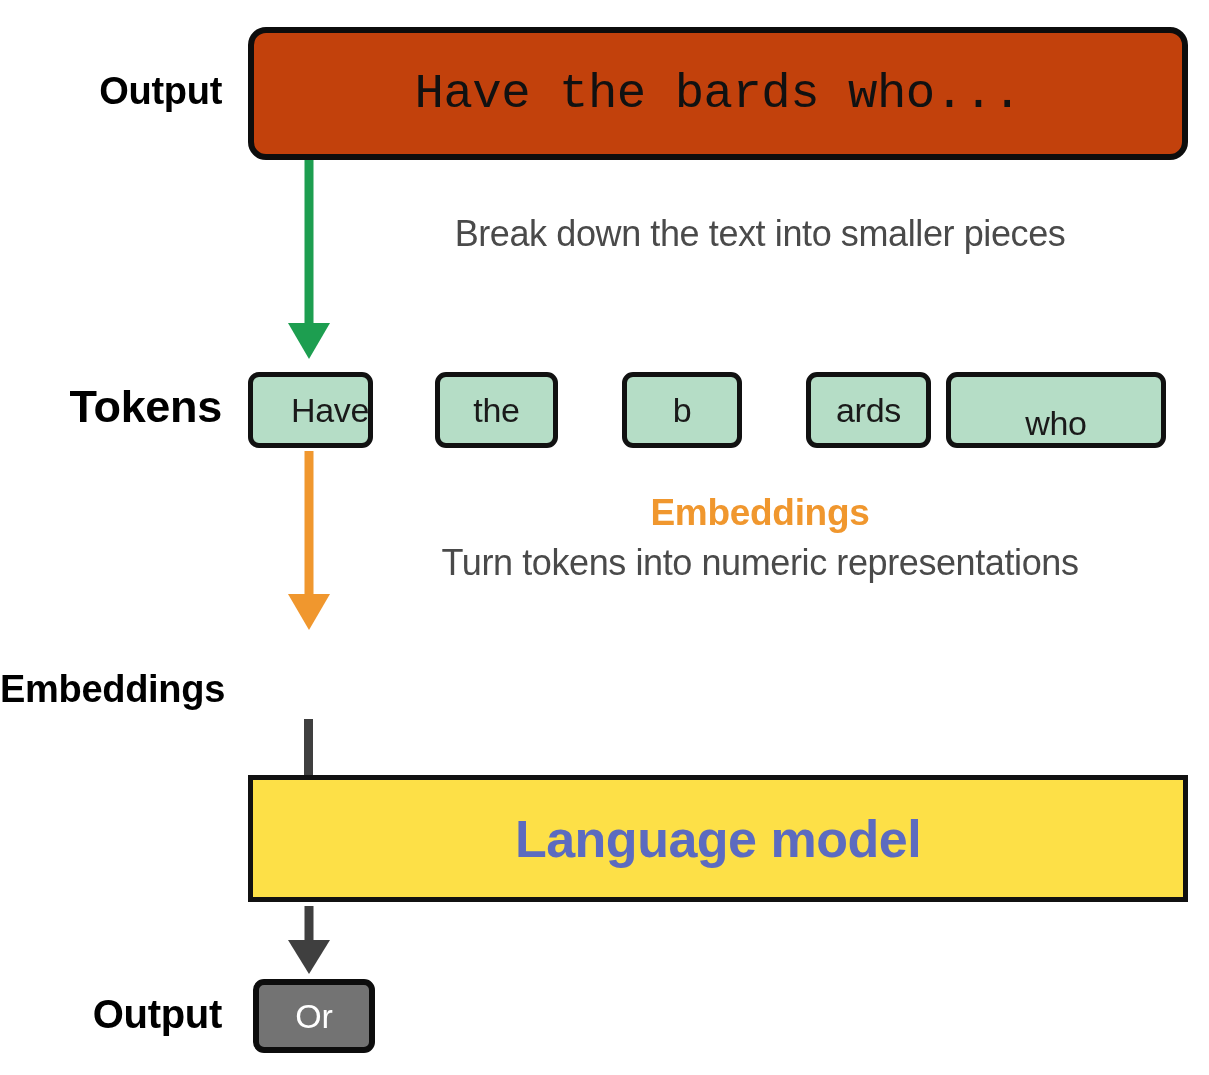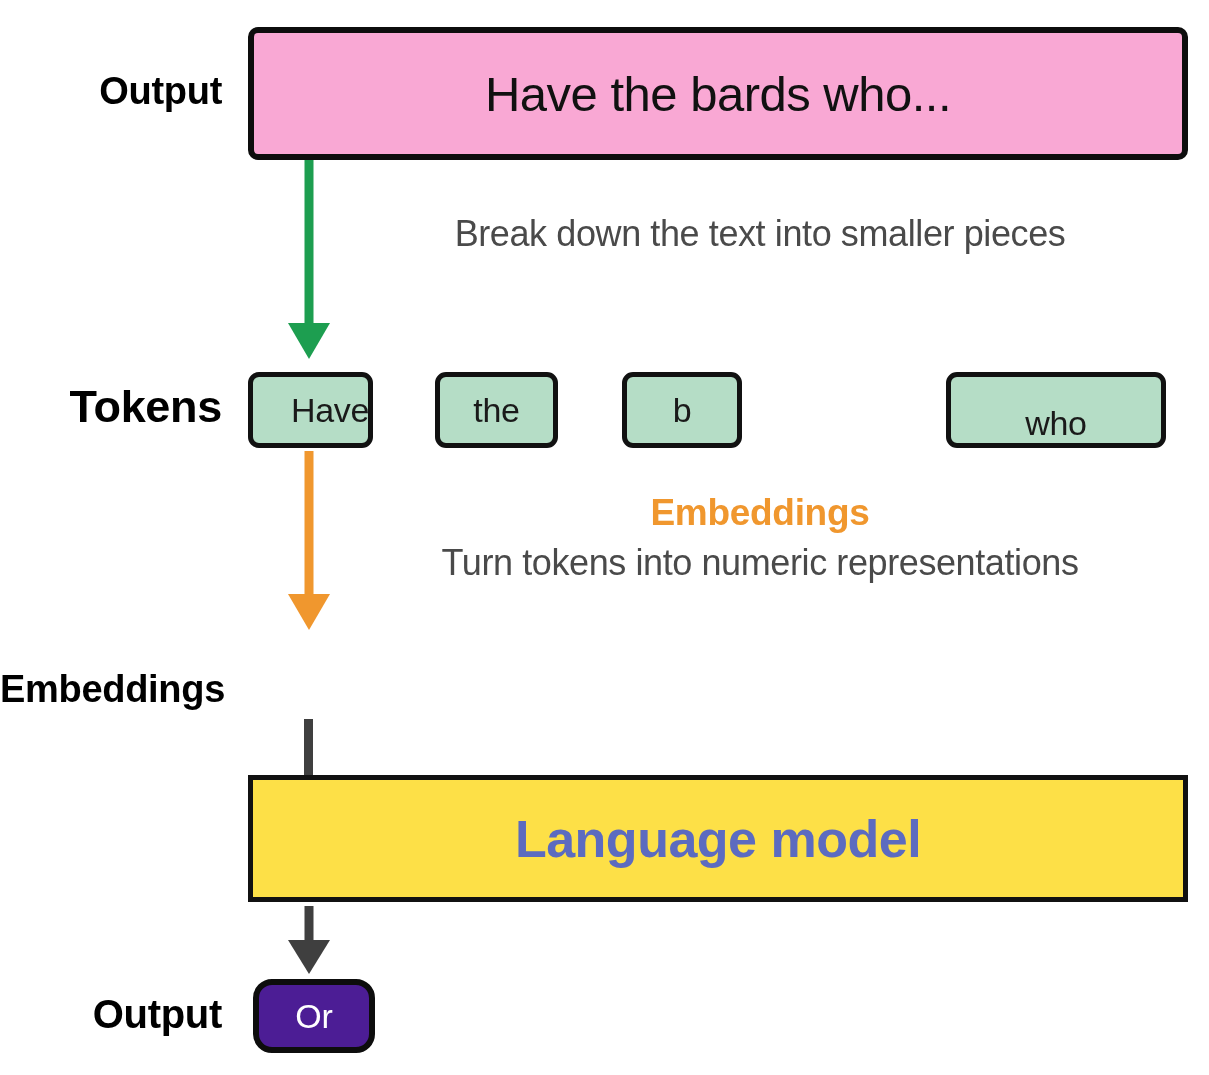--- a/index.html
+++ b/index.html
@@ -34,26 +34,27 @@
   #label-output  { right: 987px; top: 992px; font-size: 40px; }
 
   
   #input-box {
     position: absolute;
     left: 248px;
     top: 27px;
     width: 940px;
     height: 133px;
     box-sizing: border-box;
-    background: #f9a8d4;
+    background: #c2410c;
     border: 6px solid #0d0d0d;
-    border-radius: 10px;
-    display: flex;
-    align-items: center;
-    justify-content: center;
+    border-radius: 18px;
+    display: flex;
+    align-items: center;
+    justify-content: center;
+    font-family: Liberation Mono, monospace;
   }
   #input-text {
     font-size: 49px;
     color: #111111;
     letter-spacing: -0.5px;
   }
 
   
   .stage-block {
     position: absolute;
@@ -160,23 +161,23 @@
   }
 
   
   #output-box {
     position: absolute;
     left: 253px;
     top: 979px;
     width: 122px;
     height: 74px;
     box-sizing: border-box;
-    background: #4c1d95;
+    background: #737373;
     border: 6px solid #0d0d0d;
-    border-radius: 19px;
+    border-radius: 11px;
     display: flex;
     align-items: center;
     justify-content: center;
   }
   #output-text {
     font-size: 34px;
     color: #ffffff;
     letter-spacing: -0.2px;
   }
 </style>
@@ -204,20 +205,23 @@
 
   <div class="token-box" style="left:248px; width:125px;padding-left:39px;">
     <span>Have</span>
   </div>
   <div class="token-box" style="left:435px; width:123px;">
     <span>the</span>
   </div>
   <div class="token-box" style="left:622px; width:120px;">
     <span>b</span>
   </div>
+  <div class="token-box" style="left:806px; width:125px;">
+    <span>ards</span>
+  </div>
   <div class="token-box" style="left:946px; width:220px;align-items:flex-end;">
     <span>who</span>
   </div>
 
   <div class="v-arrow" id="arrow-embed">
     <div class="shaft"></div>
     <div class="head"></div>
   </div>
 
   <div class="stage-block" id="stage-embeddings">

